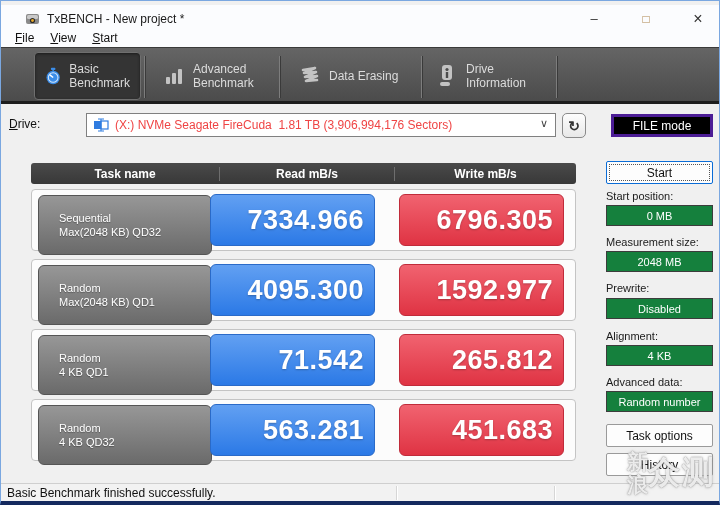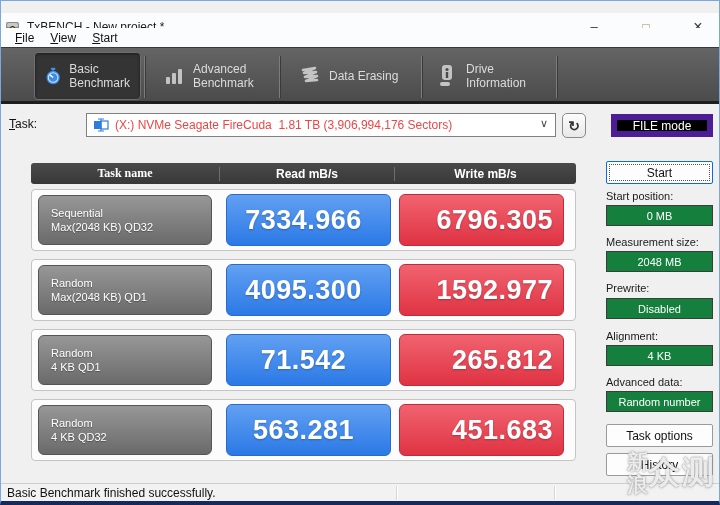--- a/index.html
+++ b/index.html
@@ -2,22 +2,22 @@
 <html><head>
 <meta charset="utf-8">
 <style>
   * { margin:0; padding:0; box-sizing:border-box; }
   html,body { width:720px; height:505px; font-family:"Liberation Sans", sans-serif; }
   .window {
     position:relative; width:720px; height:505px; background:#f0f0f0;
     border:1px solid #7aa7e0; border-bottom:4px solid #14295e; overflow:hidden;
   }
   
-  .titlebar { position:absolute; top:12px; left:0; right:0; height:27px; background:#fbfcfe;
-    display:flex; align-items:center; padding-left:4px; }
+  .titlebar { position:absolute; top:4px; left:0; right:0; height:27px; background:#fbfcfe;
+    display:flex; align-items:center; padding-left:24px; }
   .app-icon { width:16px; height:16px; margin-right:6px; }
   .title-text { font-size:12px; color:#1a1a1a; }
   .win-controls { position:absolute; right:10px; top:0; height:27px; display:flex; align-items:center; gap:30px; }
   .win-btn { width:22px; text-align:center; font-size:13px; color:#333; cursor:default; }
   .win-btn.max { color:#b08850; font-size:12px; }
   .win-btn.close { font-size:16px; }
   
   .menubar { position:absolute; top:27px; left:0; right:0; height:19px; background:#fbfcfe;
     display:flex; align-items:center; padding-left:7px; gap:2px; }
   .menu-item { font-size:12px; color:#111; padding:1px 7px; display:inline-block; }
@@ -33,37 +33,37 @@
   
   .drive-label { position:absolute; left:8px; top:116px; font-size:12px; color:#111; }
   .combo { position:absolute; left:85px; top:112px; width:470px; height:24px; background:#fff;
     border:1px solid #808080; display:flex; align-items:center; padding:0 6px; }
   .combo-text { font-size:12px; color:#ef4444; margin-left:6px; white-space:pre; overflow:hidden; }
   .combo-chevron { position:absolute; right:7px; top:3px; font-size:11px; color:#444; }
   .refresh-btn { position:absolute; left:561px; top:112px; width:24px; height:25px;
     border:1px solid #8a8a8a; border-radius:5px; background:linear-gradient(#fdfdfd,#e8e8e8);
     display:flex; align-items:center; justify-content:center; font-size:14px; font-weight:bold; color:#333; }
   .filemode-btn { position:absolute; left:610px; top:113px; width:102px; height:23px; background:#000;
-    color:#fff; font-size:12px; display:flex; align-items:center; justify-content:center; border:6px solid #4c1d95; }
+    color:#fff; font-size:12px; display:flex; align-items:center; justify-content:center; border:3px solid #4c1d95; }
   
   .thead { position:absolute; left:30px; top:162px; width:545px; height:21px;
     background:linear-gradient(#4a4a4a,#383838); border-radius:3px; display:flex; color:#fff;
     font-size:12px; font-weight:bold; align-items:center; }
   .th { text-align:center; }
-  .th1 { width:188px;font-family:Liberation Serif, serif; } .th2 { width:175px; border-left:1px solid #6e6e6e; } .th3 { width:182px; border-left:1px solid #6e6e6e; }
+  .th1 { width:188px; } .th2 { width:175px; border-left:1px solid #6e6e6e; } .th3 { width:182px; border-left:1px solid #6e6e6e; }
   .row { position:absolute; left:30px; width:545px; height:62px; background:#fcfcfc;
     border:1px solid #c4c4c4; border-radius:4px; }
-  .task-btn { position:absolute; left:6px; top:5px; width:174px; height:50px;
+  .task-btn { position:absolute; left:6px; top:5px; width:174px; height:60px;
     background:linear-gradient(#979797,#6a6a6a); border:1px solid #555; border-radius:6px;
     color:#fff; font-size:11px; line-height:14px; display:flex; flex-direction:column; justify-content:center;
-    padding-left:12px; text-shadow:0 1px 1px rgba(0,0,0,.35); }
+    padding-left:20px; text-shadow:0 1px 1px rgba(0,0,0,.35); }
   .val-box { position:absolute; top:4px; width:165px; height:52px; border-radius:6px; color:#fff;
     font-size:27px; font-weight:bold; letter-spacing:.5px; text-align:right; line-height:50px;
     padding-right:10px; text-shadow:0 1px 2px rgba(0,0,0,.25); }
-  .val-read { left:194px; background:linear-gradient(#62a0f2,#2b79e6); border:1px solid #2a6ac8;text-align:center; }
+  .val-read { left:178px; background:linear-gradient(#62a0f2,#2b79e6); border:1px solid #2a6ac8; }
   .val-write { left:367px; background:linear-gradient(#f16370,#df3343); border:1px solid #c02b3a; }
   
   .start-btn { position:absolute; left:605px; top:160px; width:107px; height:23px; background:#fdfdfd;
     border:1px solid #0a6cd6; border-radius:2px; font-size:12px; color:#111; display:flex;
     align-items:center; justify-content:center; outline:1px dotted #555; outline-offset:-4px; }
   .side-label { position:absolute; left:605px; font-size:11px; color:#1a1a1a; }
   .black-box { position:absolute; left:605px; width:107px; height:21px; background:#15803d; color:#fff;
     font-size:11px; display:flex; align-items:center; justify-content:center; border:1px solid #3c3c3c; }
   .side-btn { position:absolute; left:605px; width:107px; height:23px; background:#fdfdfd;
     border:1px solid #9a9a9a; border-radius:2px; font-size:12px; color:#111; display:flex;
@@ -140,21 +140,21 @@
         <rect x="6" y="1" width="10" height="15" rx="3" fill="#c3c3c3"></rect>
         <circle cx="11" cy="5.5" r="1.6" fill="#4b4b4b"></circle>
         <rect x="9.8" y="8" width="2.4" height="6" fill="#4b4b4b"></rect>
         <rect x="4" y="18" width="10" height="4" rx="2" fill="#c3c3c3"></rect>
       </svg>
       <span class="tab-label"><span>Drive</span><br><span>Information</span></span>
     </div>
     <div class="tab-sep" style="left:555px;"></div>
   </div>
 
-  <span class="drive-label accel">Task:</span>
+  <span class="drive-label accel">Drive:</span>
   <div class="combo">
     <svg width="16" height="14" viewBox="0 0 16 14">
       <rect x="1" y="3" width="7" height="8" fill="#2f7ce0"></rect>
       <rect x="8" y="3" width="7" height="8" fill="none" stroke="#2f7ce0" stroke-width="1.2"></rect>
       <line x1="8" y1="1" x2="8" y2="13" stroke="#2f7ce0" stroke-width="1"></line>
       <line x1="5" y1="1" x2="11" y2="1" stroke="#2f7ce0" stroke-width="1"></line>
       <line x1="5" y1="13" x2="11" y2="13" stroke="#2f7ce0" stroke-width="1"></line>
     </svg>
     <span class="combo-text">(X:) NVMe Seagate FireCuda  1.81 TB (3,906,994,176 Sectors)</span>
     <span class="combo-chevron">∨</span>

